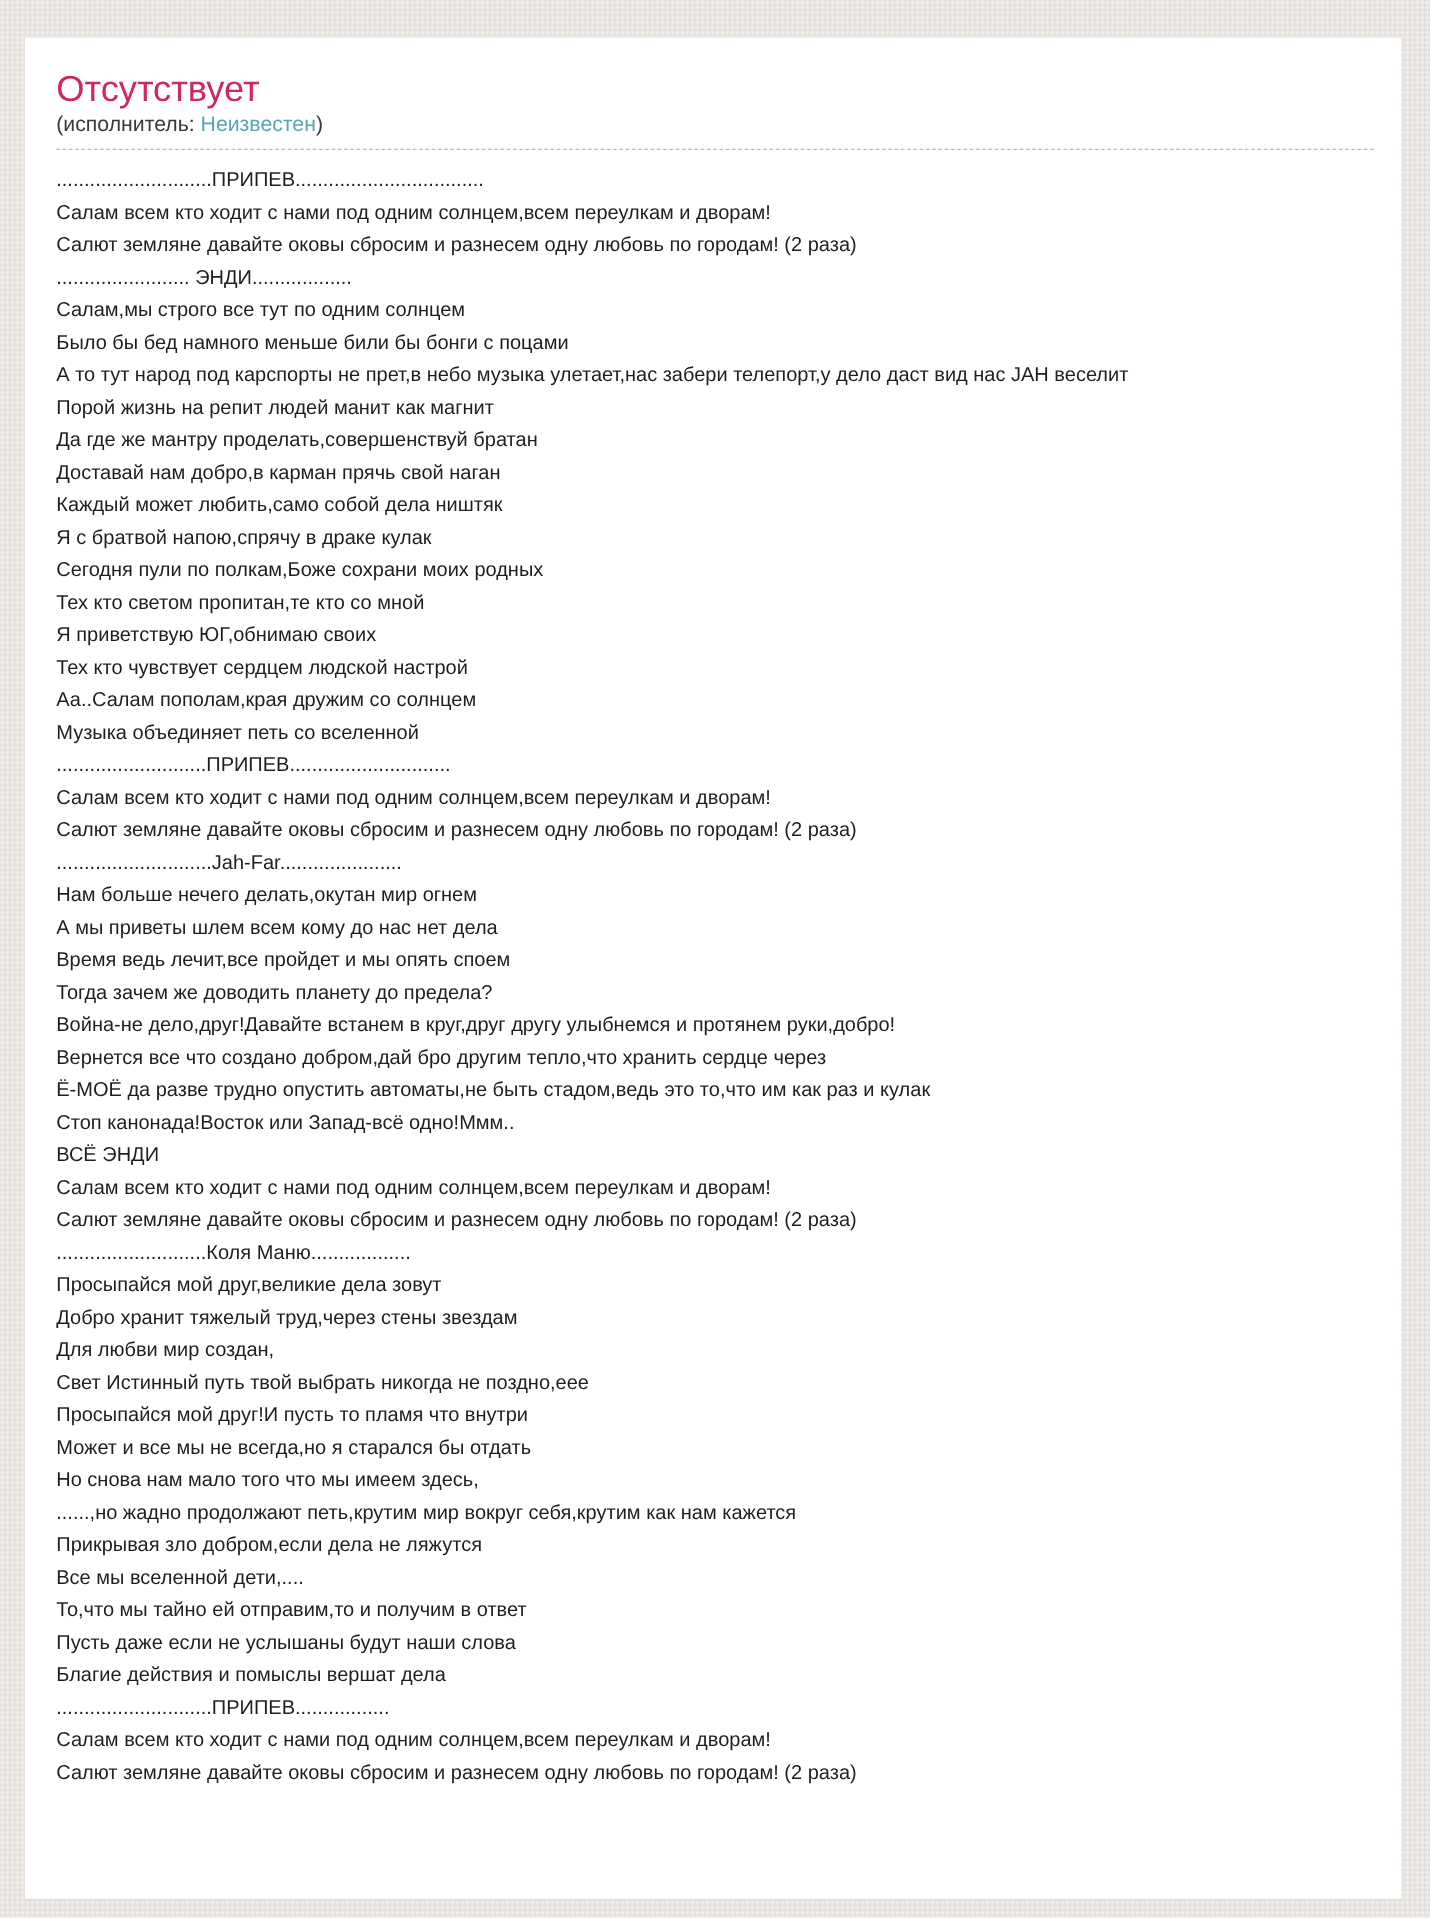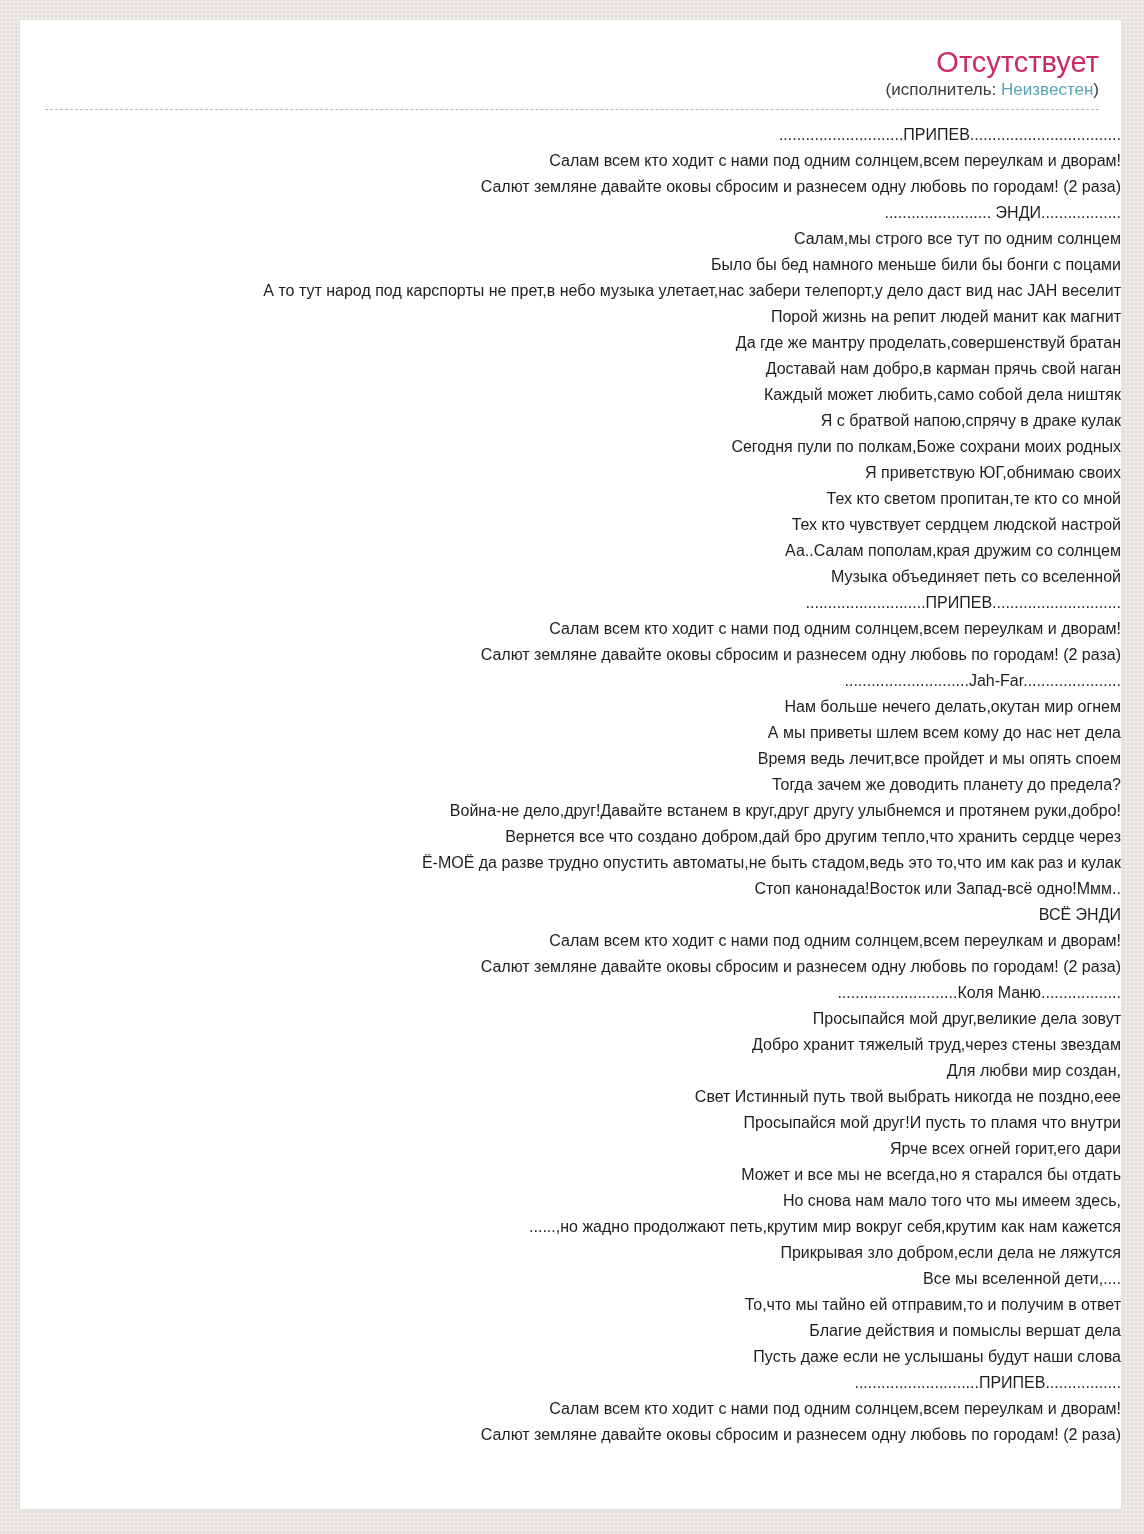--- a/index.html
+++ b/index.html
@@ -12,26 +12,25 @@
     position: relative;
     background-color: #e9e6e2;
     background-image:
       radial-gradient(#f3f1ed 1px, rgba(0,0,0,0) 1px),
       radial-gradient(#e2dfda 1px, rgba(0,0,0,0) 1px);
     background-size: 4px 4px, 4px 4px;
     background-position: 0 0, 2px 2px;
   }
   .card {
     position: absolute;
-    left: 19px; top: 19px;
+    left: 19px; top: 29px;
     width: 1103px; height: 1491px;
     background: #ffffff;
     border: 1px solid #e3e0dc;
     box-shadow: 0 1px 2px rgba(0,0,0,0.04);
-    text-align: right;
   }
   .card-inner {
     padding: 26px 22px 0 25px;
   }
   .page-title {
     color: #cb2960;
     font-size: 29px;
     font-weight: 400;
     line-height: 32px;
     letter-spacing: 0;
@@ -78,22 +77,22 @@
       <div class="lyric-line">........................ ЭНДИ..................</div>
       <div class="lyric-line">Салам,мы строго все тут по одним солнцем</div>
       <div class="lyric-line">Было бы бед намного меньше били бы бонги с поцами</div>
       <div class="lyric-line">А то тут народ под карспорты не прет,в небо музыка улетает,нас забери телепорт,у дело даст вид нас JAH веселит</div>
       <div class="lyric-line">Порой жизнь на репит людей манит как магнит</div>
       <div class="lyric-line">Да где же мантру проделать,совершенствуй братан</div>
       <div class="lyric-line">Доставай нам добро,в карман прячь свой наган</div>
       <div class="lyric-line">Каждый может любить,само собой дела ништяк</div>
       <div class="lyric-line">Я с братвой напою,спрячу в драке кулак</div>
       <div class="lyric-line">Сегодня пули по полкам,Боже сохрани моих родных</div>
+      <div class="lyric-line">Тех кто светом пропитан,те кто со мной</div>
       <div class="lyric-line">Я приветствую ЮГ,обнимаю своих</div>
-      <div class="lyric-line">Тех кто светом пропитан,те кто со мной</div>
       <div class="lyric-line">Тех кто чувствует сердцем людской настрой</div>
       <div class="lyric-line">Аа..Салам пополам,края дружим со солнцем</div>
       <div class="lyric-line">Музыка объединяет петь со вселенной</div>
       <div class="lyric-line">...........................ПРИПЕВ.............................</div>
       <div class="lyric-line">Салам всем кто ходит с нами под одним солнцем,всем переулкам и дворам!</div>
       <div class="lyric-line">Салют земляне давайте оковы сбросим и разнесем одну любовь по городам! (2 раза)</div>
       <div class="lyric-line">............................Jah-Far......................</div>
       <div class="lyric-line">Нам больше нечего делать,окутан мир огнем</div>
       <div class="lyric-line">А мы приветы шлем всем кому до нас нет дела</div>
       <div class="lyric-line">Время ведь лечит,все пройдет и мы опять споем</div>
@@ -104,26 +103,25 @@
       <div class="lyric-line">Стоп канонада!Восток или Запад-всё одно!Ммм..</div>
       <div class="lyric-line">ВСЁ ЭНДИ</div>
       <div class="lyric-line">Салам всем кто ходит с нами под одним солнцем,всем переулкам и дворам!</div>
       <div class="lyric-line">Салют земляне давайте оковы сбросим и разнесем одну любовь по городам! (2 раза)</div>
       <div class="lyric-line">...........................Коля Маню..................</div>
       <div class="lyric-line">Просыпайся мой друг,великие дела зовут</div>
       <div class="lyric-line">Добро хранит тяжелый труд,через стены звездам</div>
       <div class="lyric-line">Для любви мир создан,</div>
       <div class="lyric-line">Свет Истинный путь твой выбрать никогда не поздно,еее</div>
       <div class="lyric-line">Просыпайся мой друг!И пусть то пламя что внутри</div>
-      <div class="lyric-line">Ярче всех огней горит,его дари</div>
       <div class="lyric-line">Может и все мы не всегда,но я старался бы отдать</div>
       <div class="lyric-line">Но снова нам мало того что мы имеем здесь,</div>
       <div class="lyric-line">......,но жадно продолжают петь,крутим мир вокруг себя,крутим как нам кажется</div>
       <div class="lyric-line">Прикрывая зло добром,если дела не ляжутся</div>
       <div class="lyric-line">Все мы вселенной дети,....</div>
       <div class="lyric-line">То,что мы тайно ей отправим,то и получим в ответ</div>
+      <div class="lyric-line">Пусть даже если не услышаны будут наши слова</div>
       <div class="lyric-line">Благие действия и помыслы вершат дела</div>
-      <div class="lyric-line">Пусть даже если не услышаны будут наши слова</div>
       <div class="lyric-line">............................ПРИПЕВ.................</div>
       <div class="lyric-line">Салам всем кто ходит с нами под одним солнцем,всем переулкам и дворам!</div>
       <div class="lyric-line">Салют земляне давайте оковы сбросим и разнесем одну любовь по городам! (2 раза)</div>
     </div>
 </div>
 
 </body></html>

